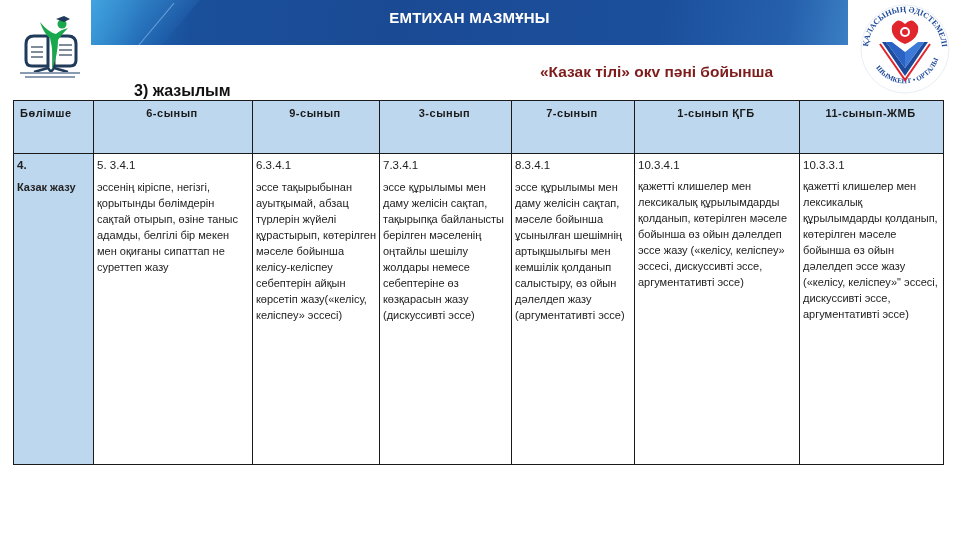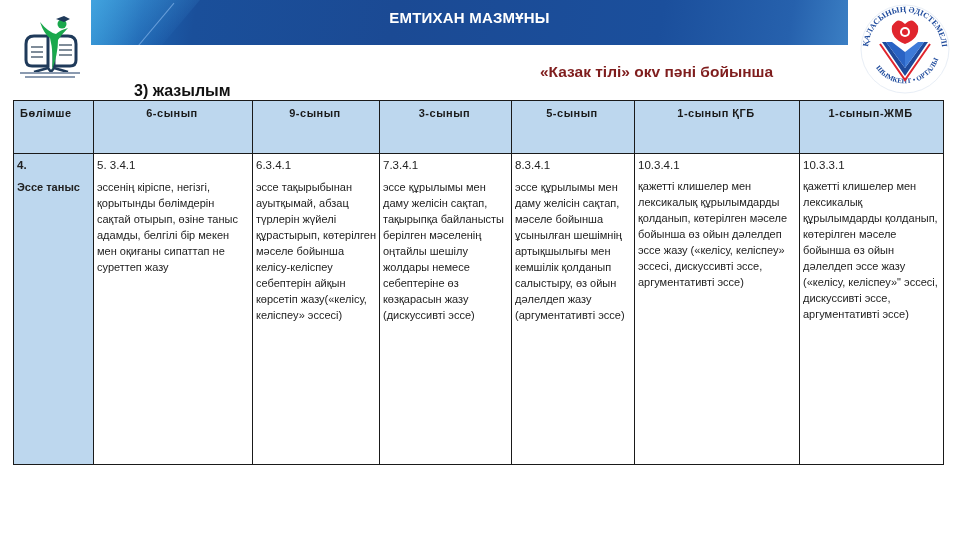--- a/index.html
+++ b/index.html
@@ -102,30 +102,30 @@
     <col style="width:123px">
     <col style="width:165px">
     <col style="width:144px">
   </colgroup>
   <thead>
     <tr>
       <th class="first">Бөлімше</th>
       <th>6-сынып</th>
       <th>9-сынып</th>
       <th>3-сынып</th>
-      <th>5-сынып</th>
+      <th>7-сынып</th>
       <th>1-сынып ҚГБ</th>
-      <th>1-сынып-ЖМБ</th>
+      <th>11-сынып-ЖМБ</th>
     </tr>
   </thead>
   <tbody>
     <tr>
       <td class="first">
         <span class="code">4.</span>
-        <span class="desc">Эссе таныс</span>
+        <span class="desc">Казак жазу</span>
       </td>
       <td>
         <span class="code">5. 3.4.1</span>
         <span class="desc">эссенің кіріспе, негізгі, қорытынды бөлімдерін сақтай отырып, өзіне таныс адамды, белгілі бір мекен мен оқиғаны сипаттап не суреттеп жазу</span>
       </td>
       <td>
         <span class="code">6.3.4.1</span>
         <span class="desc">эссе тақырыбынан ауытқымай, абзац түрлерін жүйелі құрастырып, көтерілген мәселе бойынша келісу-келіспеу себептерін айқын көрсетіп жазу(«келісу, келіспеу» эссесі)</span>
       </td>
       <td>

